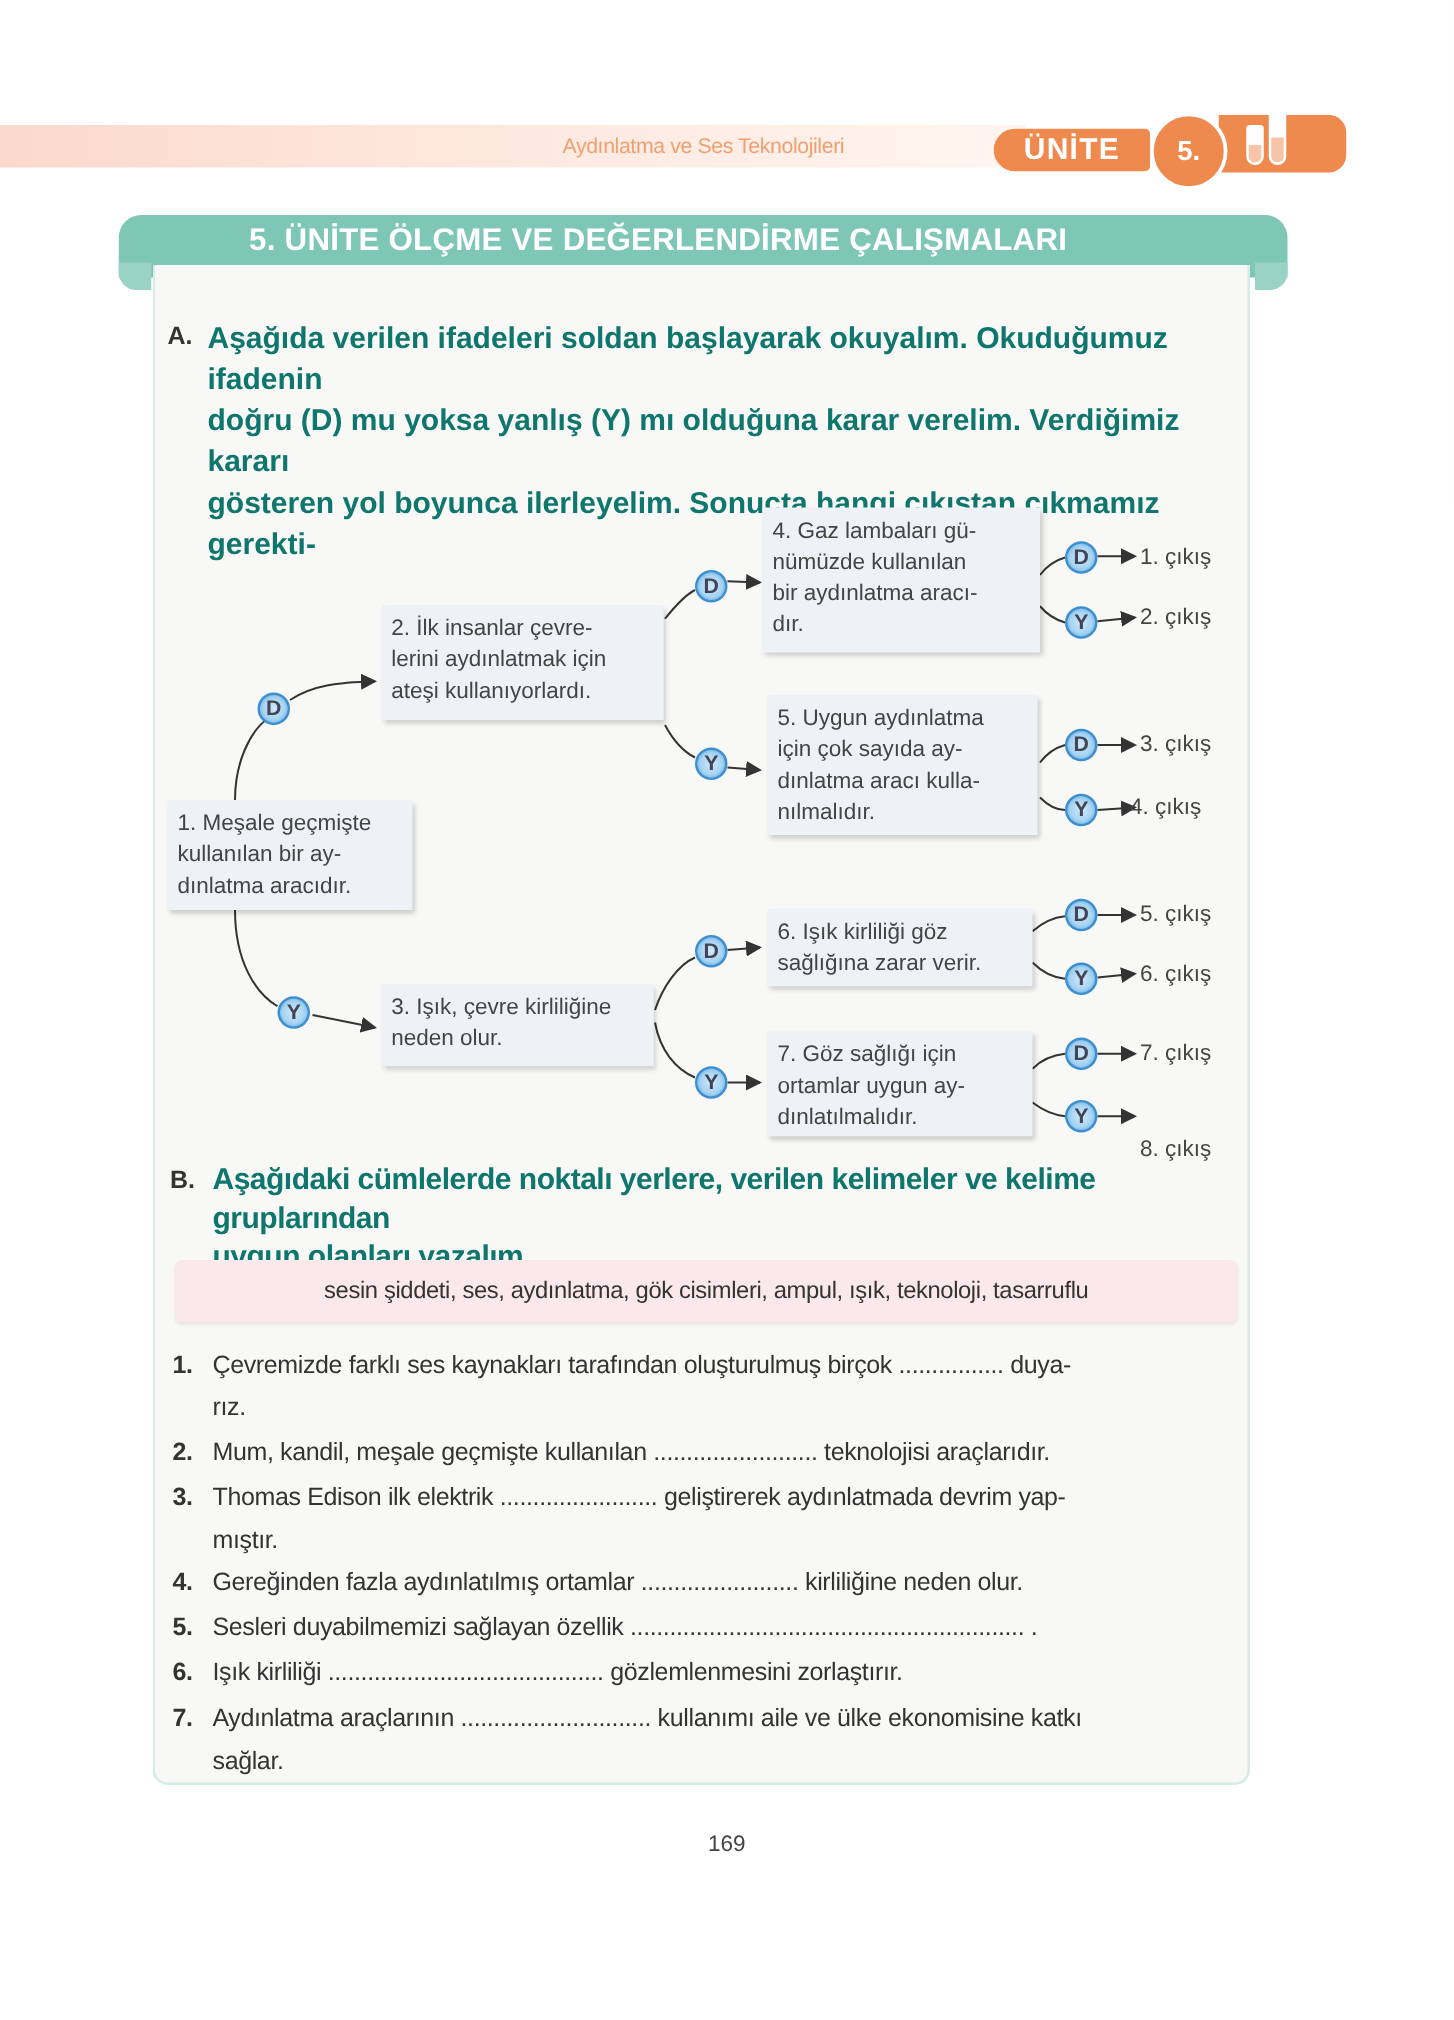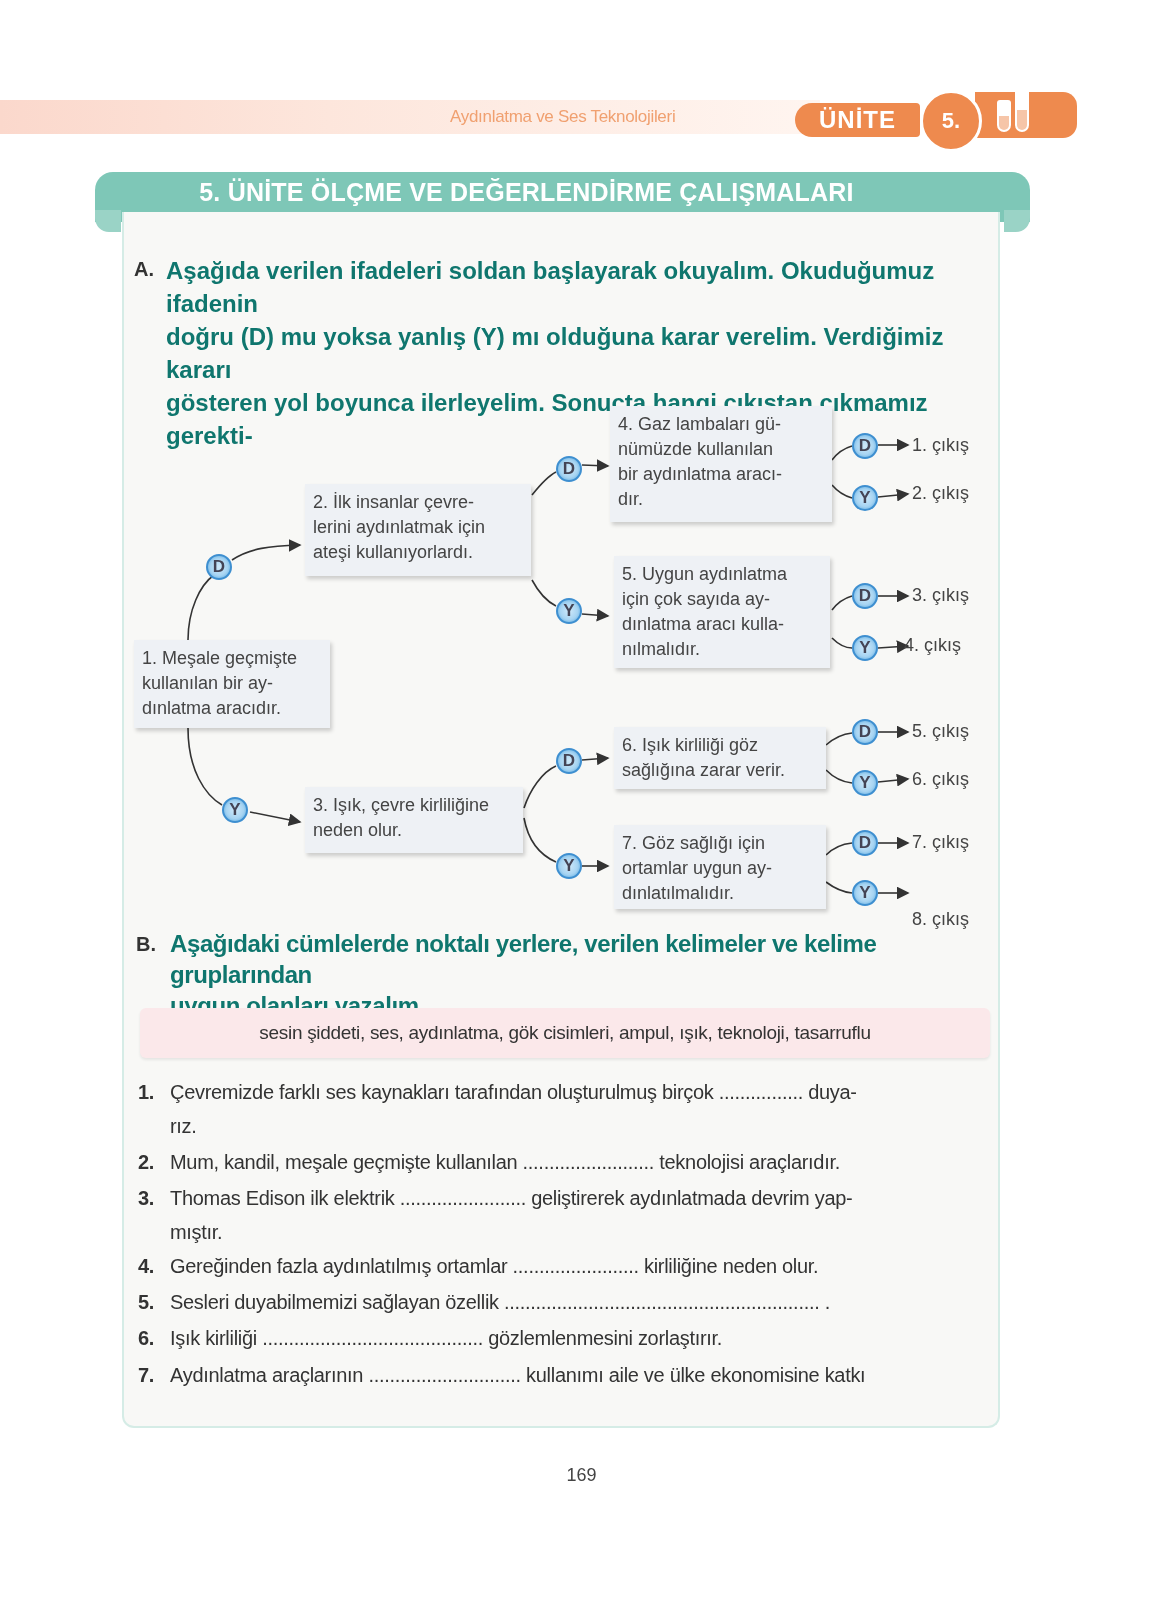--- a/index.html
+++ b/index.html
@@ -196,15 +196,16 @@
   <span class="num">5.</span>
   <span class="txt">Sesleri duyabilmemizi sağlayan özellik ............................................................ .</span>
 </div>
 <div class="q" style="top:1321px;">
   <span class="num">6.</span>
   <span class="txt">Işık kirliliği .......................................... gözlemlenmesini zorlaştırır.</span>
 </div>
 <div class="q" style="top:1358px;">
   <span class="num">7.</span>
   <span class="txt">Aydınlatma araçlarının ............................. kullanımı aile ve ülke ekonomisine katkı</span>
+  <span class="txt">sağlar.</span>
 </div>
 
 <div class="pageno">169</div>
 
 </body></html>

